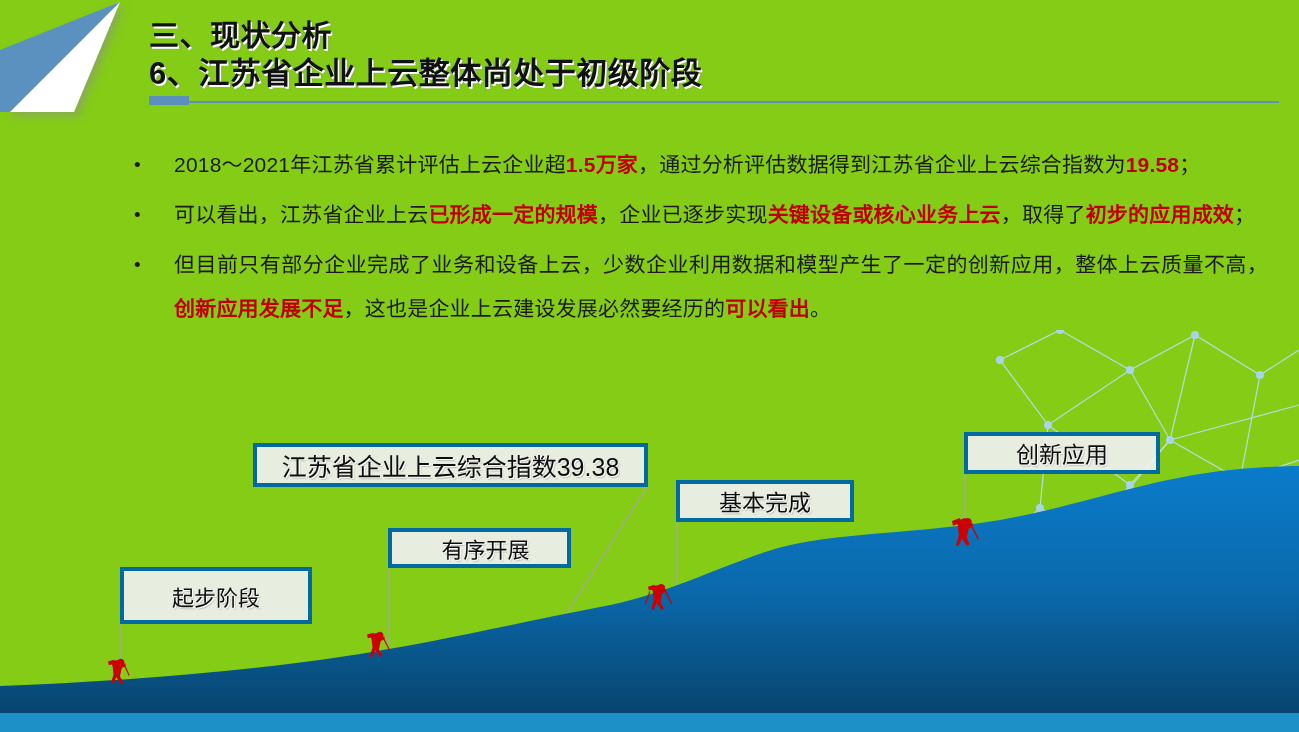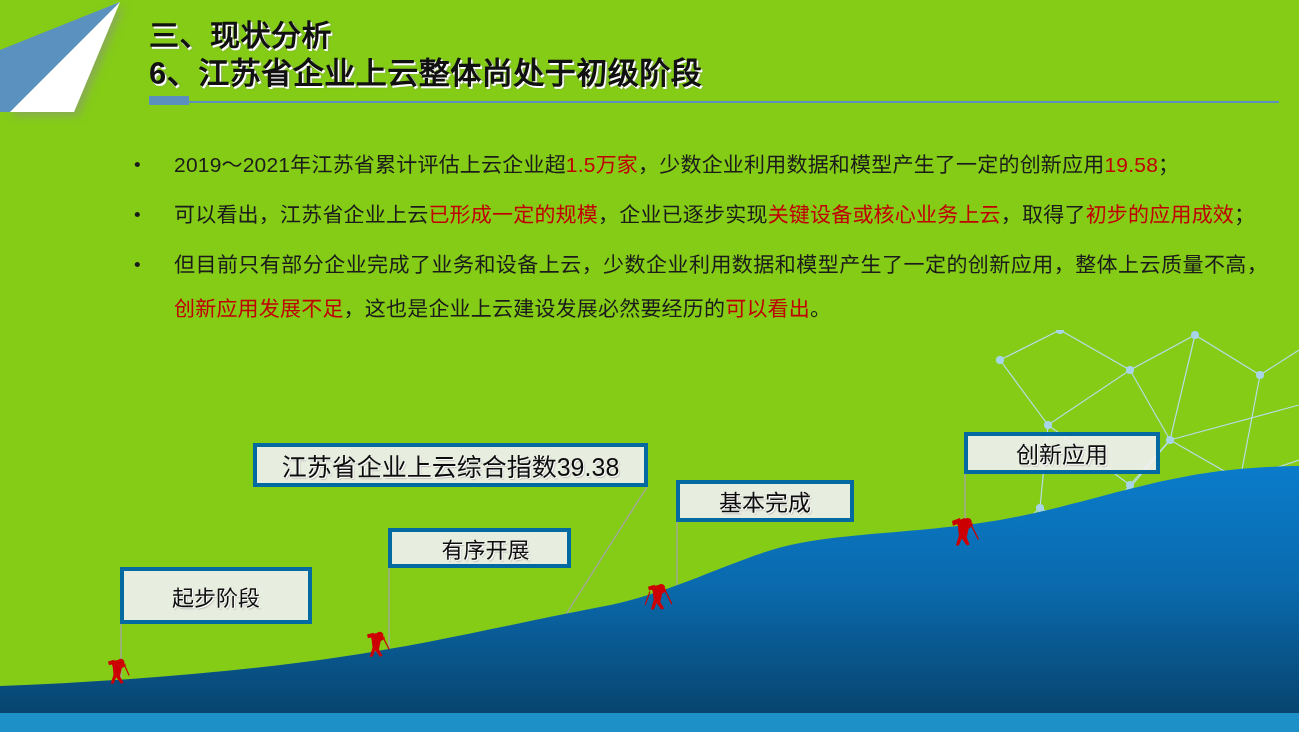--- a/index.html
+++ b/index.html
@@ -88,21 +88,21 @@
   .bullet-text {
     flex: 1 1 auto;
     font-size: 21px;
     line-height: 44px;
     color: #1b1b1b;
     text-align: justify;
     letter-spacing: 0.2px;
   }
   .hl {
     color: #c00000;
-    font-weight: normal;
+    font-weight: bold;
   }
 
   
   .diagram {
     position: absolute;
     left: 0;
     top: 330px;
     width: 1299px;
     height: 402px;
   }
@@ -158,21 +158,21 @@
   <div class="title-block">
     <div class="title-line">三、现状分析</div>
     <div class="title-line sub">6、江苏省企业上云整体尚处于初级阶段</div>
   </div>
   <div class="title-rule" style="background: rgb(91, 143, 189);"></div>
   <div class="title-rule-thick" style="background: rgb(91, 143, 189);"></div>
 
   <div class="body-wrap">
     <div class="bullet-row">
       <span class="bullet-dot">•</span>
-      <span class="bullet-text"><span>2019～2021年江苏省累计评估上云企业超</span><span class="hl">1.5万家</span><span>，少数企业利用数据和模型产生了一定的创新应用</span><span class="hl">19.58</span><span>；</span></span>
+      <span class="bullet-text"><span>2018～2021年江苏省累计评估上云企业超</span><span class="hl">1.5万家</span><span>，通过分析评估数据得到江苏省企业上云综合指数为</span><span class="hl">19.58</span><span>；</span></span>
     </div>
     <div class="bullet-row">
       <span class="bullet-dot">•</span>
       <span class="bullet-text"><span>可以看出，江苏省企业上云</span><span class="hl">已形成一定的规模</span><span>，企业已逐步实现</span><span class="hl">关键设备或核心业务上云</span><span>，取得了</span><span class="hl">初步的应用成效</span><span>；</span></span>
     </div>
     <div class="bullet-row">
       <span class="bullet-dot">•</span>
       <span class="bullet-text"><span>但目前只有部分企业完成了业务和设备上云，少数企业利用数据和模型产生了一定的创新应用，整体上云质量不高，</span><span class="hl">创新应用发展不足</span><span>，这也是企业上云建设发展必然要经历的</span><span class="hl">可以看出</span><span>。</span></span>
     </div>
   </div>

